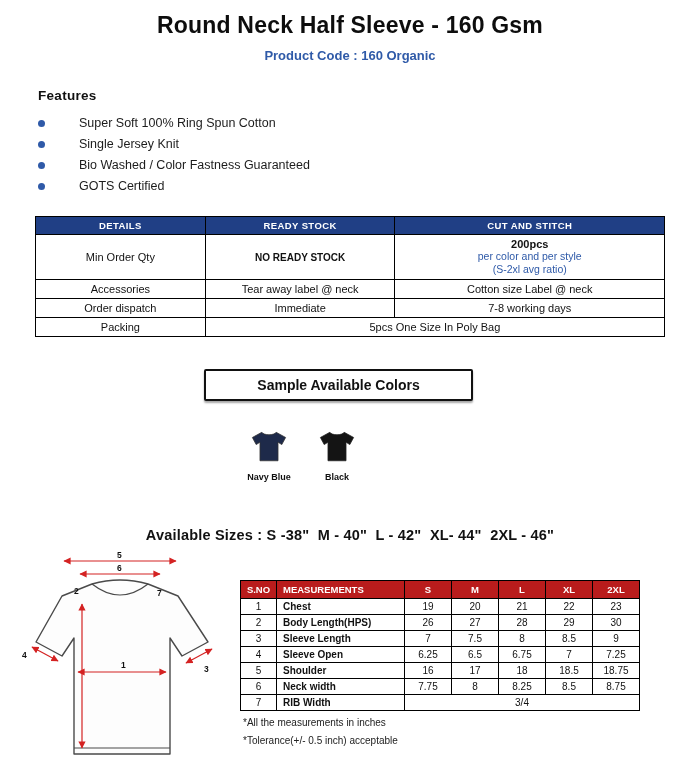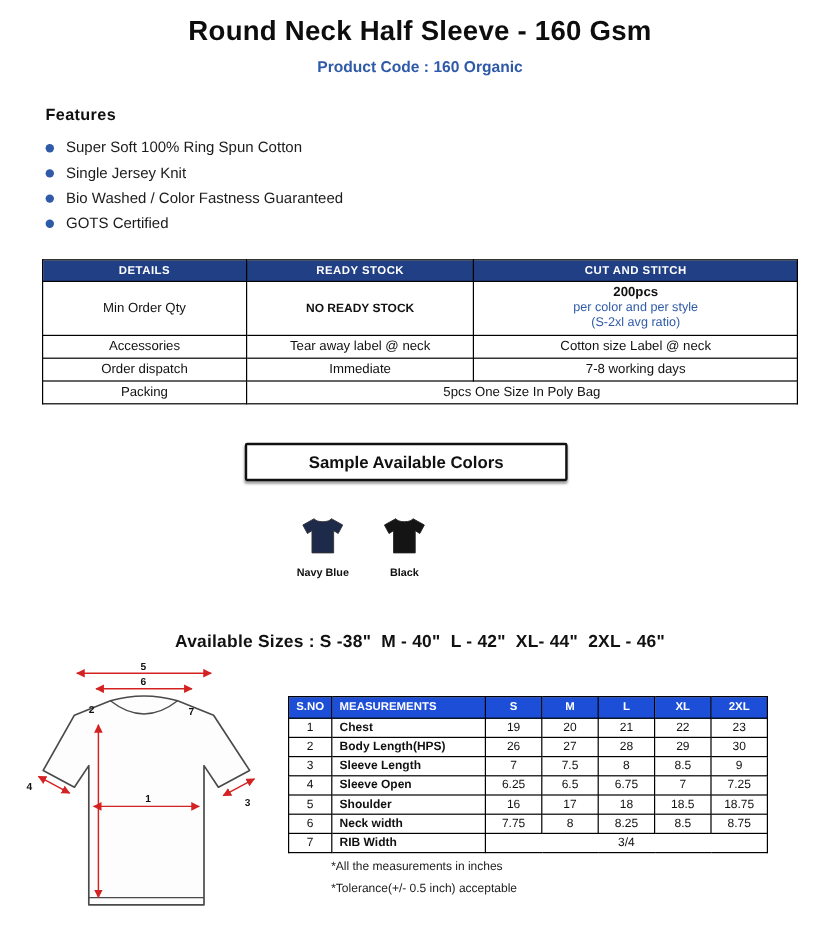--- a/index.html
+++ b/index.html
@@ -5,21 +5,21 @@
   * { margin:0; padding:0; box-sizing:border-box; }
   html,body { background:#ffffff; }
   body { font-family:"Liberation Sans", sans-serif; color:#111; }
   .page { position:relative; width:700px; height:778px; background:#fff; overflow:hidden; }
 
   .title { padding-top:12px; text-align:center; font-size:23px; font-weight:700; letter-spacing:0.2px; color:#0d0d0d; }
   .subtitle { margin-top:9px; text-align:center; font-size:13px; font-weight:600; color:#2f5aa8; }
 
   .features { position:absolute; left:38px; top:88px; }
   .features-heading { font-size:13.5px; font-weight:700; margin-bottom:13px; letter-spacing:0.3px; }
-  .feature { display:flex; align-items:center; margin-bottom:7px; font-size:12.5px; color:#1c1c1c; }
+  .feature { display:flex; align-items:center; margin-bottom:7px; font-size:12.5px; color:#1c1c1c;gap:24px; }
   .bullet { width:7px; height:7px; border-radius:50%; background:#2f5aa8; margin-right:10px; flex:0 0 auto; }
 
   table { border-collapse:collapse; }
   .details-table { position:absolute; left:35px; top:216px; width:630px; font-size:11px; }
   .details-table th { background:#203f85; color:#fff; font-size:9.5px; font-weight:700; letter-spacing:0.4px; padding:3px 4px; border:1px solid #000; }
   .details-table td { border:1px solid #000; text-align:center; padding:3px 5px; }
   .bold { font-weight:700; }
   .small-bold { font-weight:700; font-size:10px; }
   .blue-note { color:#2f5aa8; font-size:10.5px; line-height:13px; }
 
@@ -34,26 +34,26 @@
 
   .sizes-line { position:absolute; top:527px; left:0; width:100%; text-align:center; font-size:14.5px; font-weight:600; white-space:pre; letter-spacing:0.2px; }
 
   .diagram { position:absolute; left:20px; top:550px; width:212px; height:220px; }
   .shirt { fill:#fdfdfd; stroke:#4a4a4a; stroke-width:1.4; stroke-linejoin:round; }
   .shirt-line { fill:none; stroke:#4a4a4a; stroke-width:1.2; }
   .arrow { stroke:#d42222; stroke-width:1.2; }
   .dlabel { font-size:8.5px; font-weight:700; fill:#111; font-family:"Liberation Sans", sans-serif; }
 
   .meas-table { position:absolute; left:240px; top:580px; font-size:10px; }
-  .meas-table th { background:#1d4ed8; color:#fff; font-size:9.5px; font-weight:700; padding:3px 4px; border:1px solid #000; }
+  .meas-table th { background:#b91c1c; color:#fff; font-size:9.5px; font-weight:700; padding:3px 4px; border:1px solid #000; }
   .meas-table th.left { text-align:left; padding-left:6px; }
   .meas-table td { border:1px solid #000; text-align:center; padding:2px 3px; height:16px; }
   .meas-table td.name { text-align:left; padding-left:6px; font-weight:700; }
 
-  .notes { position:absolute; left:243px; top:714px; font-size:10px; color:#222; line-height:18px;margin-left:33px; }
+  .notes { position:absolute; left:243px; top:714px; font-size:10px; color:#222; line-height:18px; }
 </style>
 </head>
 <body>
 
 <div class="page">
 
   <div class="title">Round Neck Half Sleeve - 160 Gsm</div>
   <div class="subtitle">Product Code : 160 Organic</div>
 
   <div class="features">

